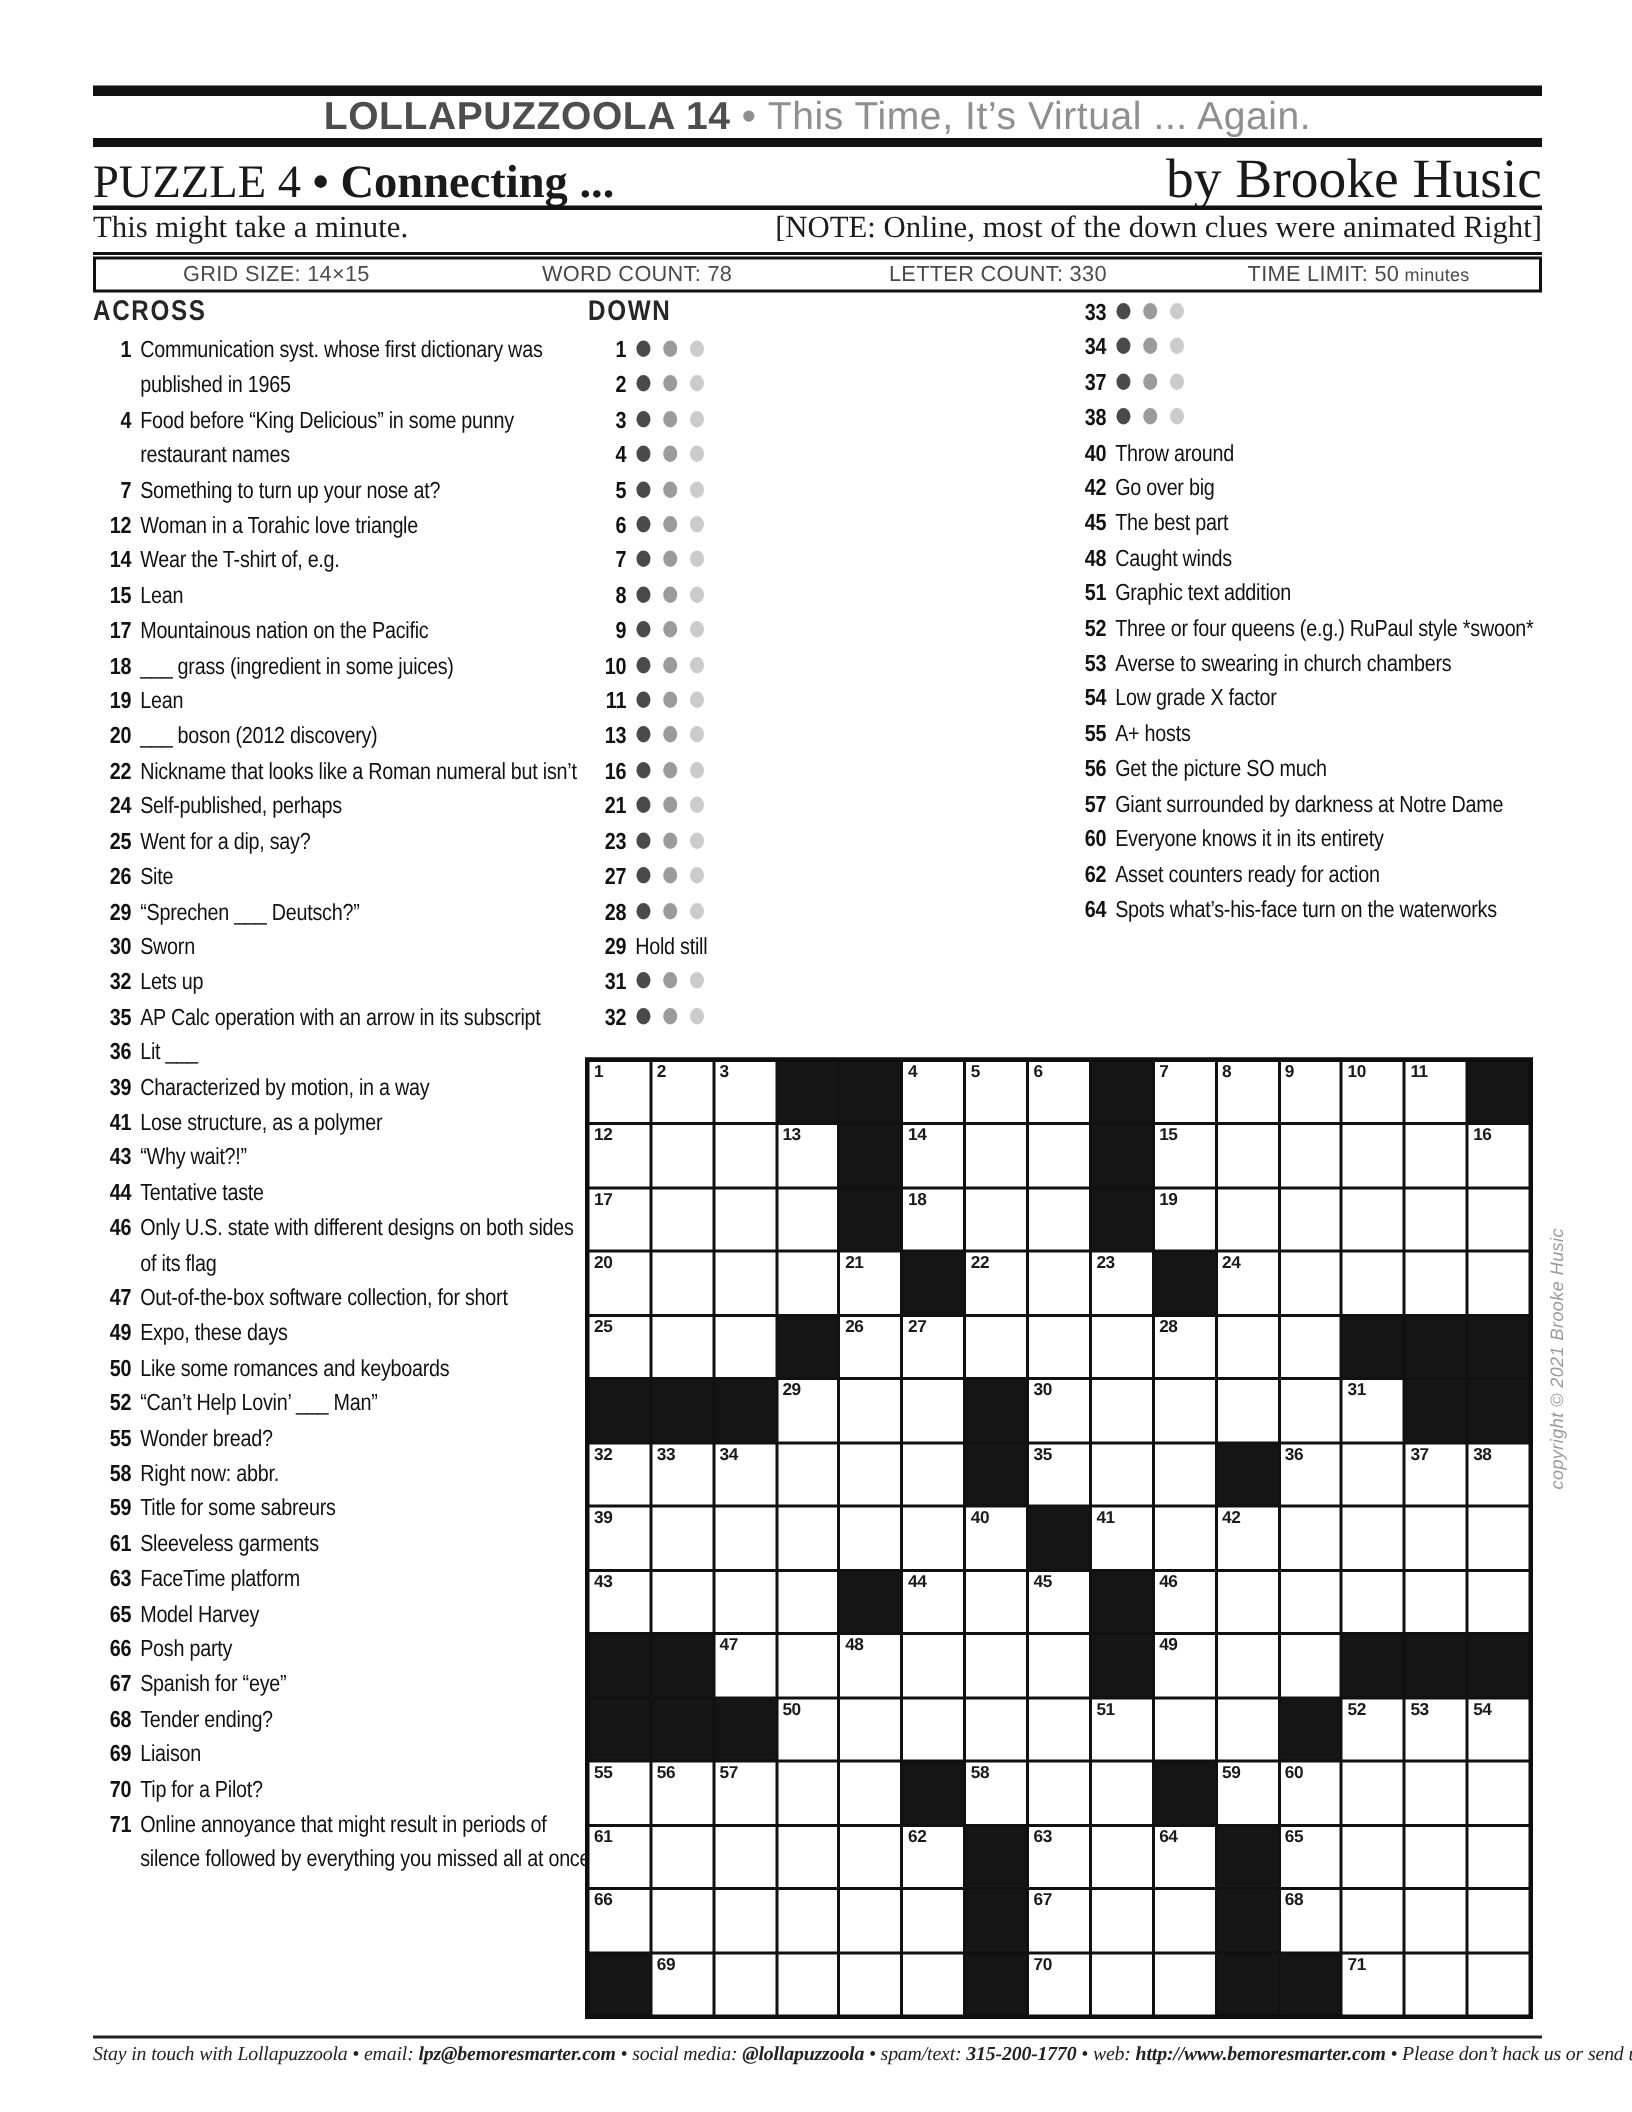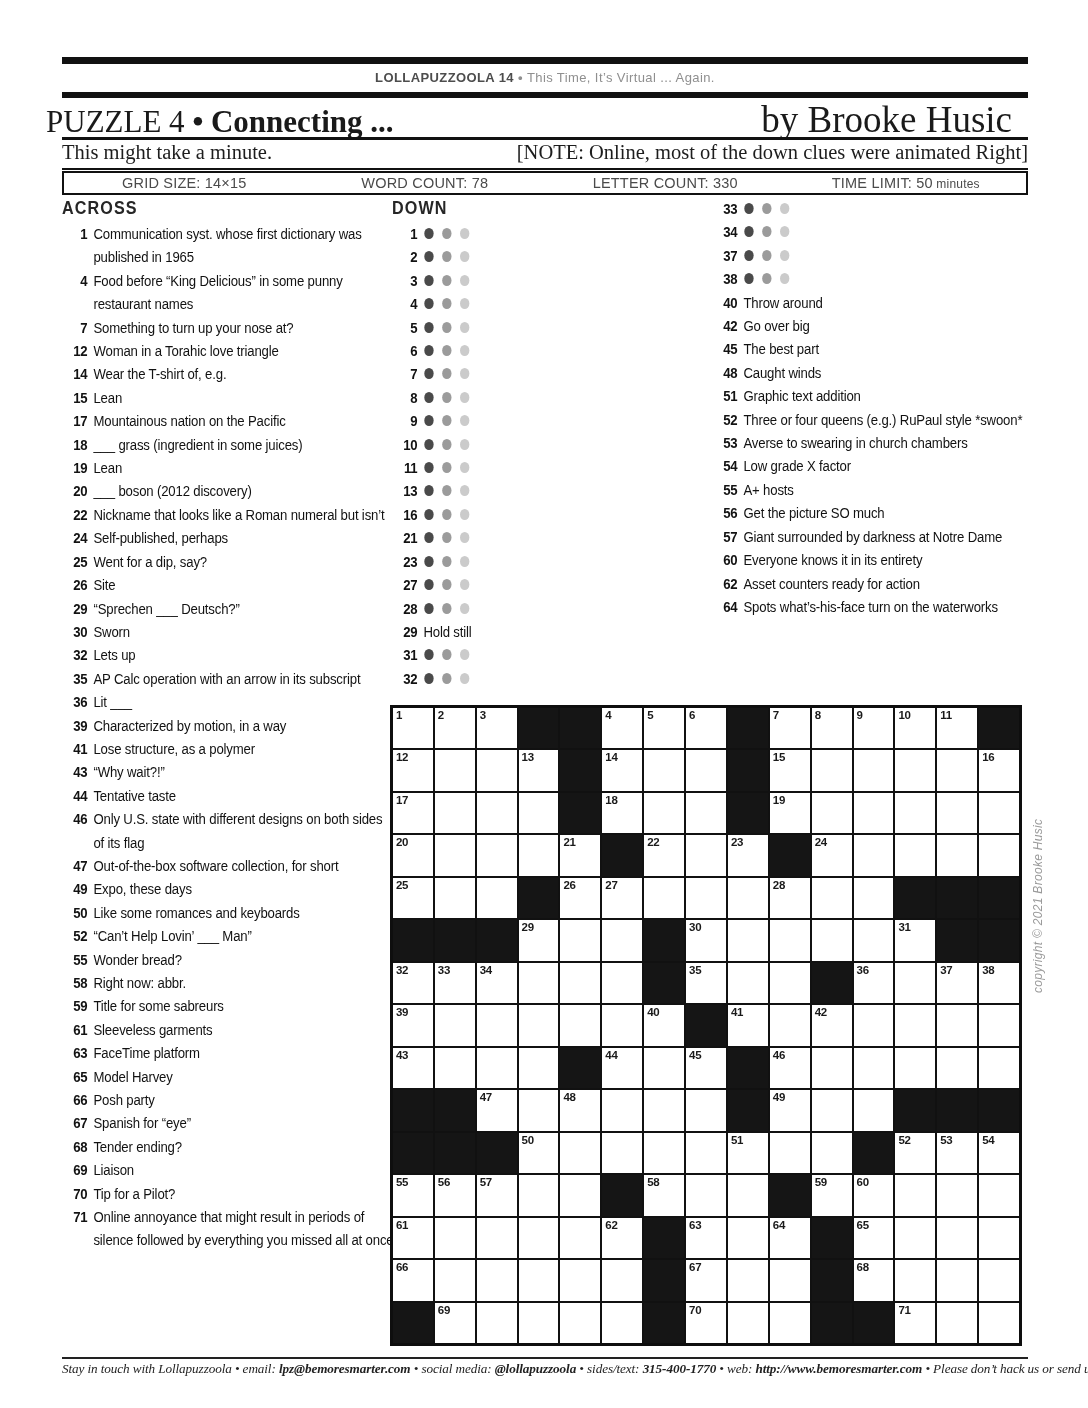--- a/index.html
+++ b/index.html
@@ -4,26 +4,26 @@
 <style>
   html,body{margin:0;padding:0;background:#ffffff;width:1088px;height:1408px;overflow:hidden;}
   body{font-family:"Liberation Sans",sans-serif;color:#111;position:relative;}
   .bar{position:absolute;left:62px;width:966px;background:#111;}
   #bar-top{top:57px;height:7px;}
   #bar-banner-bottom{top:92px;height:6px;}
   #bar-title-bottom{top:137px;height:3px;}
   #rule-sub{top:168px;height:2px;}
   
   #banner{position:absolute;left:62px;top:64px;width:966px;height:27px;text-align:center;
-          font-size:13px;line-height:27px;letter-spacing:0.4px;}
+          font-size:26px;line-height:27px;letter-spacing:0.4px;}
   .banner-title{font-weight:bold;color:#4d4d4d;}
   .banner-sep{color:#8f8f8f;font-weight:bold;}
   .banner-sub{color:#8f8f8f;}
   
-  #titlerow{position:absolute;left:46px;top:98px;width:966px;height:38px;
+  #titlerow{position:absolute;left:62px;top:98px;width:966px;height:38px;
             font-family:"Liberation Serif",serif;display:flex;justify-content:space-between;
             align-items:baseline;}
   .title-left{font-size:31px;color:#1a1a1a;}
   .title-puzzle{font-weight:normal;}
   .title-bold{font-weight:bold;}
   .byline{font-size:37px;color:#1a1a1a;}
   
   #subrow{position:absolute;left:62px;top:141px;width:966px;height:26px;
           font-family:"Liberation Serif",serif;display:flex;justify-content:space-between;
           align-items:baseline;font-size:20.5px;color:#1d1d1d;}
@@ -793,13 +793,13 @@
     <div class="cell">
       <span class="cn">71</span>
     </div>
     <div class="cell"></div>
     <div class="cell"></div>
   </div>
 
 <div id="copyright">copyright © 2021 Brooke Husic</div>
 
 <div id="footer-rule"></div>
-<div id="footer-text"><span>Stay in touch with Lollapuzzoola • email: </span><span class="b">lpz@bemoresmarter.com</span><span> • social media: </span><span class="b">@lollapuzzoola</span><span> • sides/text: </span><span class="b">315-400-1770</span><span> • web: </span><span class="b">http://www.bemoresmarter.com</span><span> • Please don’t hack us or send us spam.</span></div>
+<div id="footer-text"><span>Stay in touch with Lollapuzzoola • email: </span><span class="b">lpz@bemoresmarter.com</span><span> • social media: </span><span class="b">@lollapuzzoola</span><span> • spam/text: </span><span class="b">315-200-1770</span><span> • web: </span><span class="b">http://www.bemoresmarter.com</span><span> • Please don’t hack us or send us spam.</span></div>
 
 </body></html>

